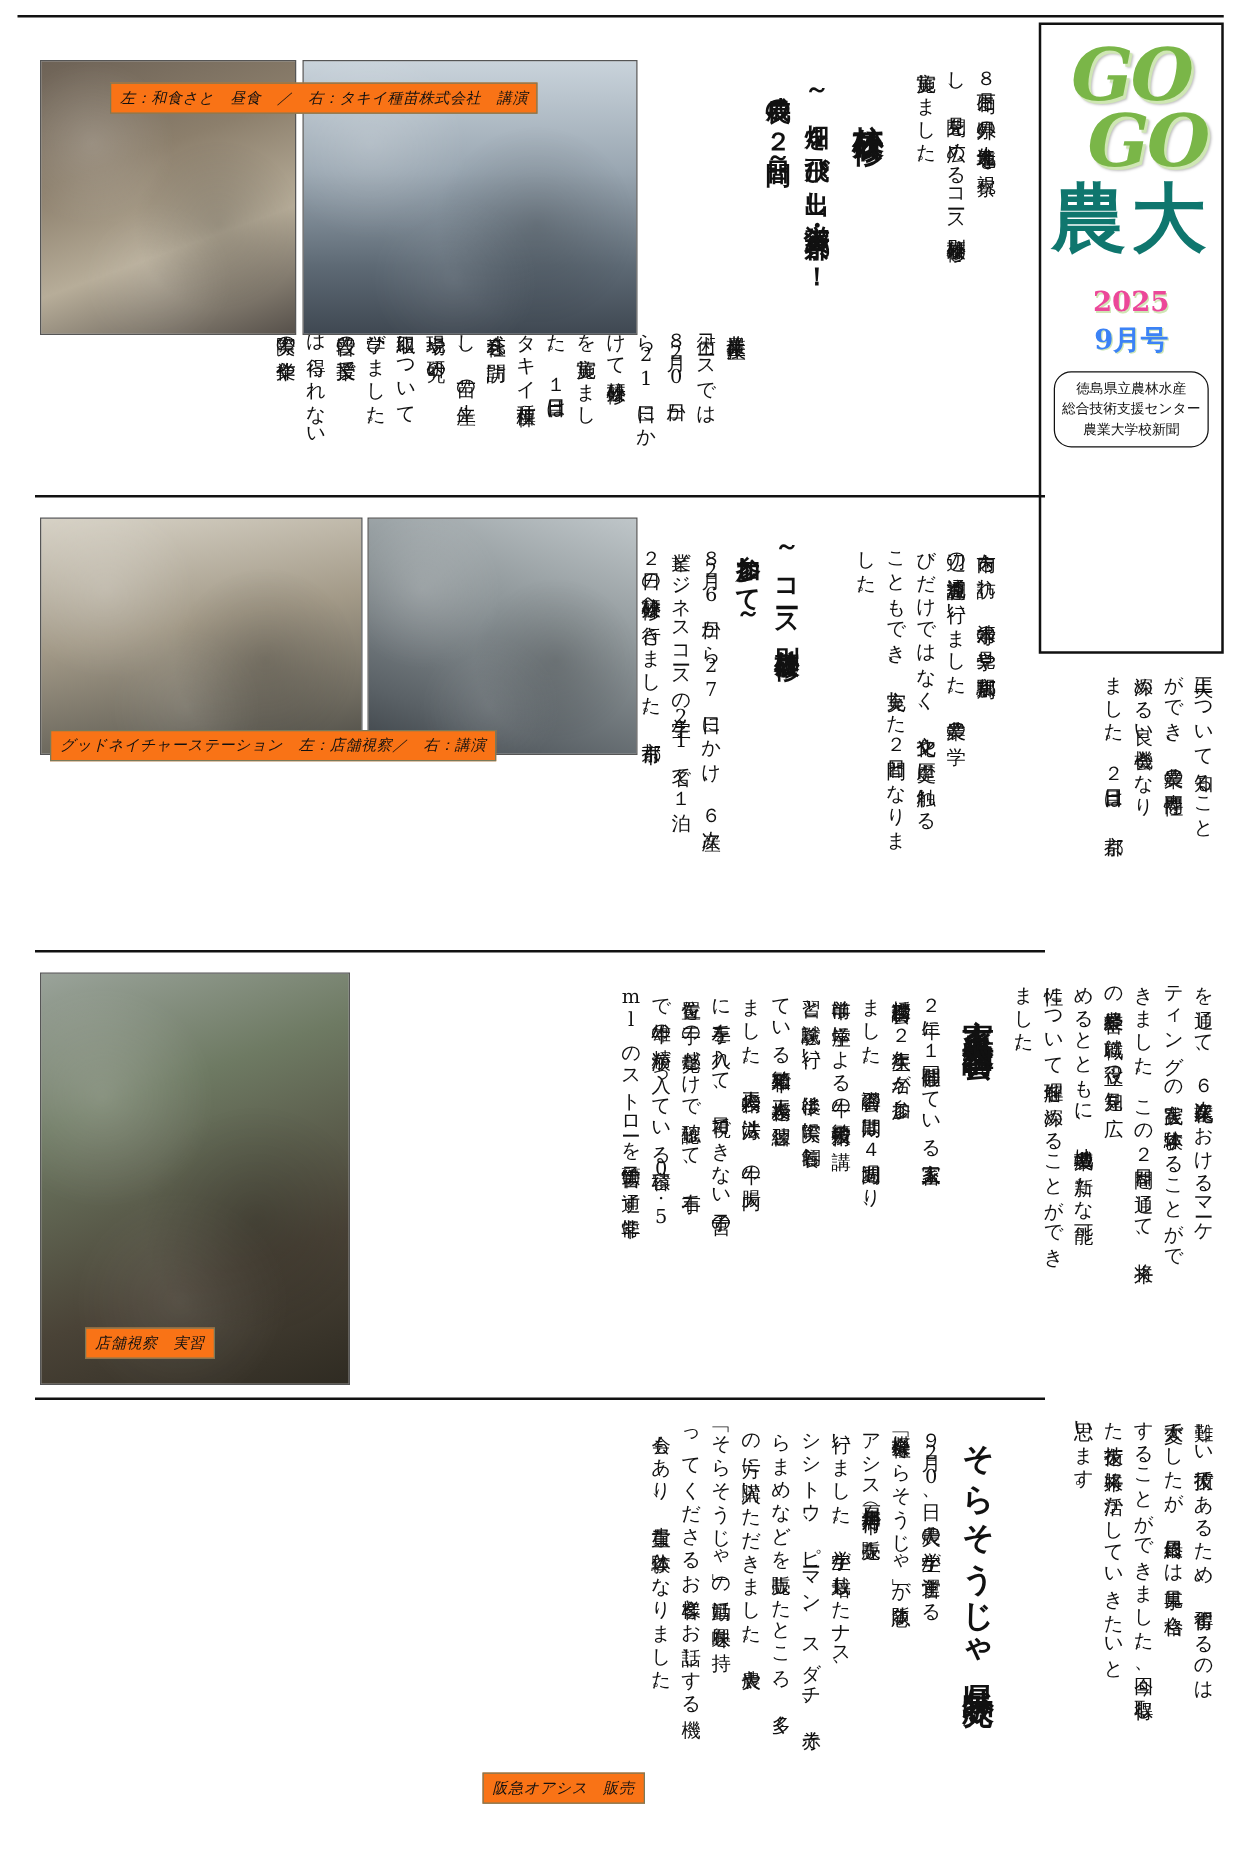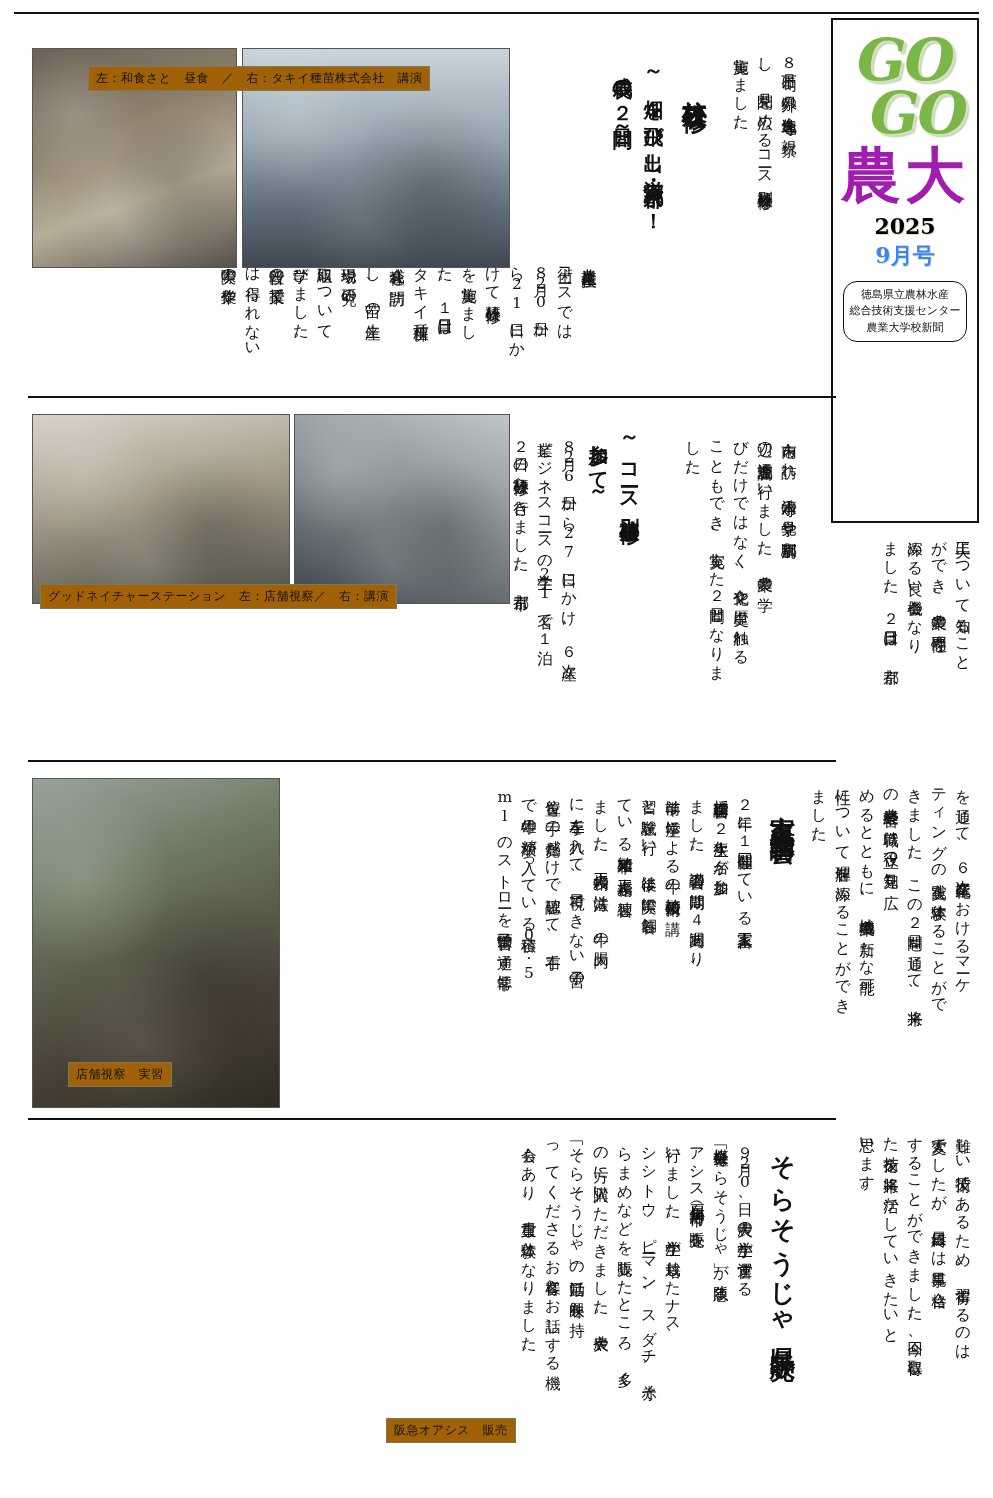--- a/index.html
+++ b/index.html
@@ -70,28 +70,28 @@
     color: #7ab648;
     text-shadow: 2px 2px 0 #cfe6b4, 3px 3px 2px rgba(0,0,0,.25);
     letter-spacing: -2px;
   }
   .gogo .l2 { margin-left: 26px; display:block; }
   .nodai {
     font-family: "DejaVu Serif", serif;
     font-weight: bold;
     font-size: 60px;
     line-height: 1.0;
-    color: #a21caf;
+    color: #0f766e;
     margin-top: 4px;
     letter-spacing: 4px;
   }
   .year {
-    margin-top: 8px;
+    margin-top: 24px;
     font-size: 22px; font-weight: bold;
-    color: #000000;
+    color: #ec4899;
     text-shadow: 1px 1px 0 #cfe6b4;
   }
   .month {
     font-size: 22px; font-weight: bold;
     color: #3b82f6;
     text-shadow: 1px 1px 0 #cfe6b4;
     margin-top: 2px;
   }
   .org-box {
     margin: 10px 10px 0 10px;
@@ -103,27 +103,28 @@
 
   
   .photo {
     position:absolute;
     border: 1px solid #555;
     overflow: hidden;
     background: #ddd;
   }
   .cap {
     position:absolute;
-    background: #a16207;
+    background: #f97316;
     border: 1px solid #7a7a5a;
     font-size: 12px;
     padding: 3px 7px;
     letter-spacing: 0.5px;
     white-space: nowrap;
     z-index: 5;
+    font-style: italic;
   }
 
   
   .ph-a { background: linear-gradient(160deg,#6d6256 0%,#8c7f6c 35%,#b7ad99 65%,#56504a 100%); }
   .ph-b { background: linear-gradient(180deg,#c9d3db 0%,#9aa7b2 40%,#5e6a75 75%,#3f4852 100%); }
   .ph-c { background: linear-gradient(170deg,#d7d2c6 0%,#a39a88 45%,#6e6a5f 80%,#4b4a44 100%); }
   .ph-d { background: linear-gradient(200deg,#bfc6c9 0%,#8e9699 40%,#5a6166 80%,#3c4247 100%); }
   .ph-e { background: linear-gradient(160deg,#9aa39a 0%,#6e7a63 30%,#4a4337 70%,#2f2b22 100%); }
   .ph-f { background: linear-gradient(180deg,#1d2a3b 0%,#2c3e55 35%,#16324f 70%,#0e1d2e 100%); }
 

